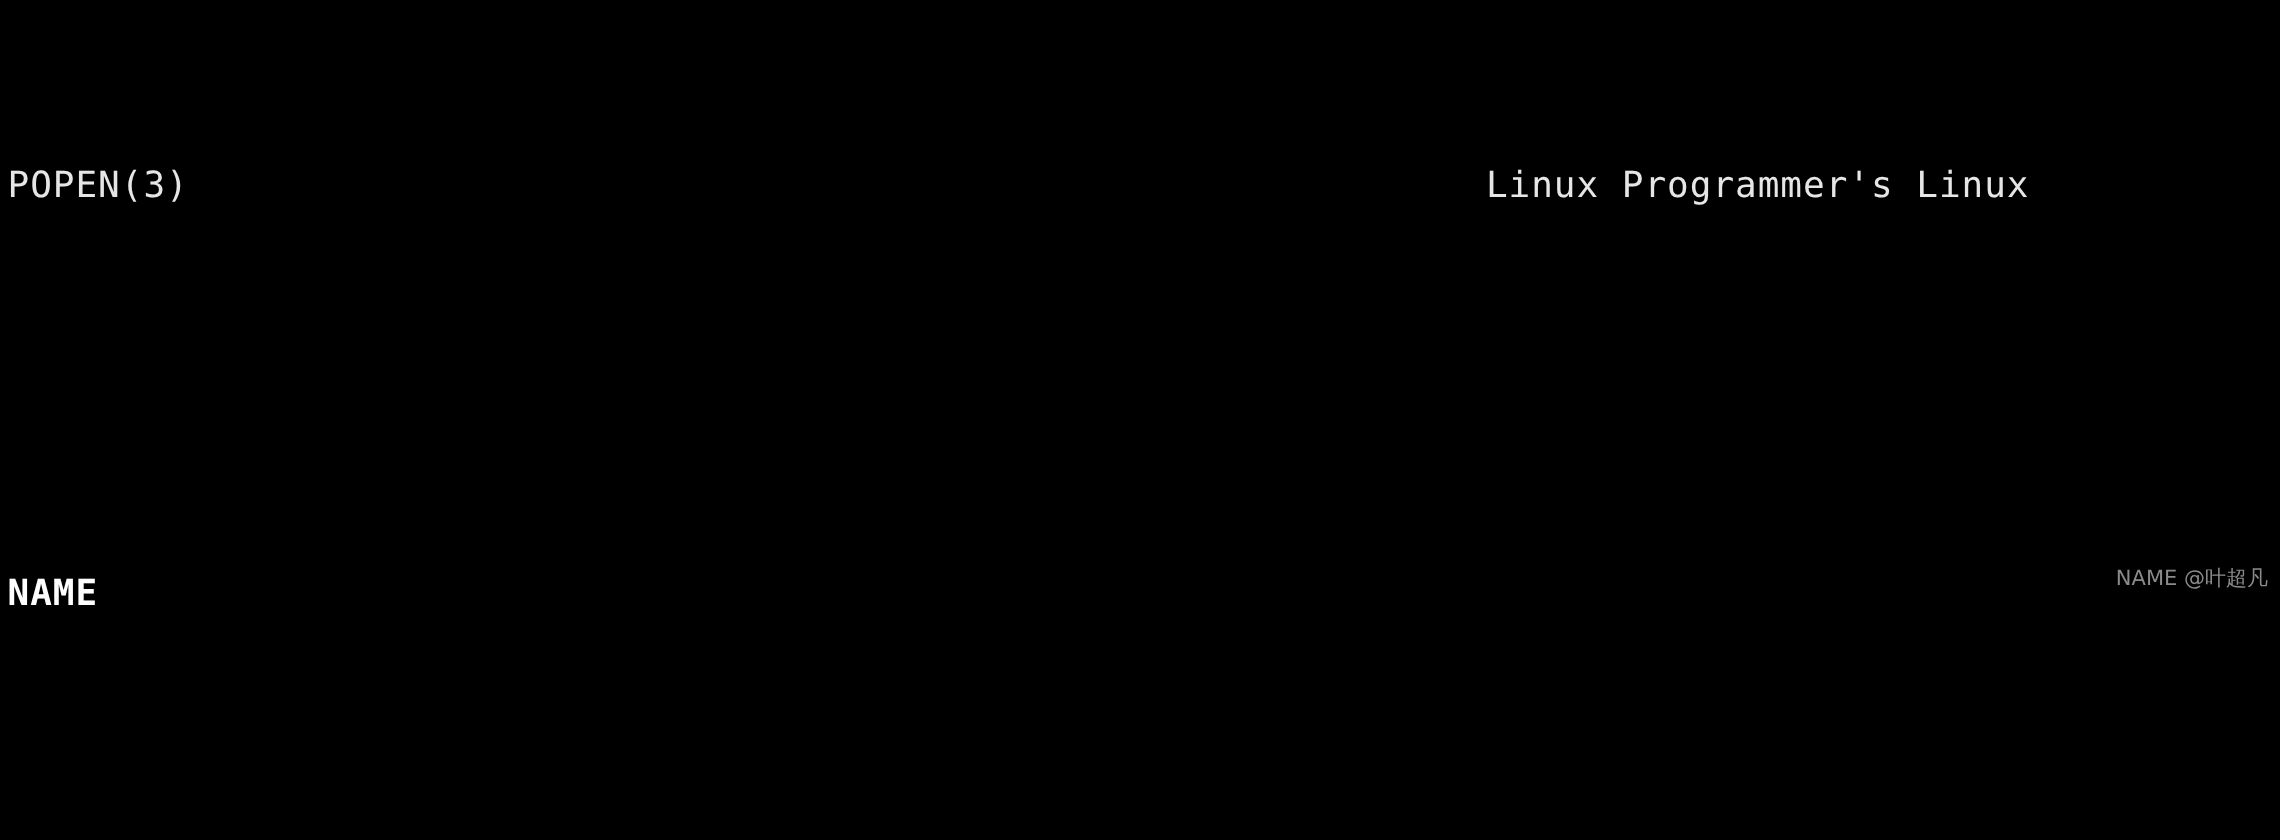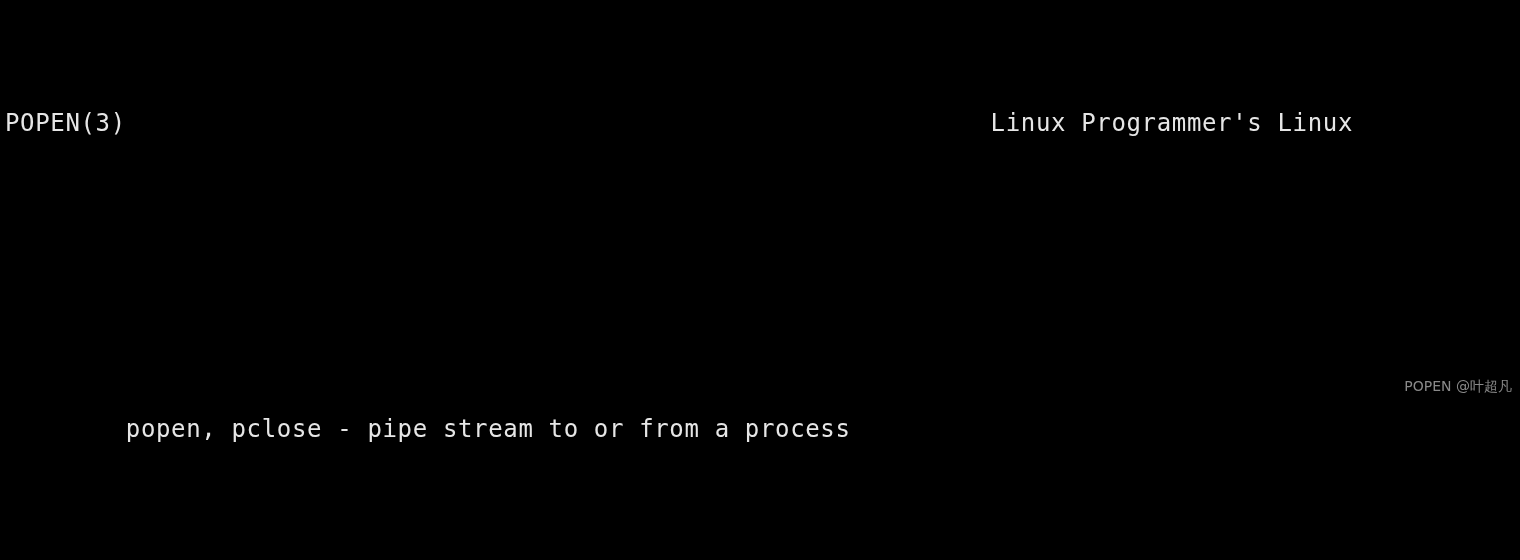--- a/index.html
+++ b/index.html
@@ -59,22 +59,22 @@
 <div id="terminal">
 
   <div class="line hdr">
     <span class="left">POPEN(3)</span>
     <span class="spacer"></span>
     <span class="right">Linux Programmer's Linux</span>
   </div>
 
   <div class="blank"></div>
 
+  <div class="line"><span class="b">NAME</span></div>
 
-  <div class="line">        <span>popen, pclose - pipe stream to or from a process</span></div>
 
   
 
   
 
   
 
   
 
   
@@ -86,15 +86,15 @@
   
 
   
 
   
 
   
 
   
 
-  <div id="watermark">POPEN @叶超凡</div>
+  <div id="watermark">NAME @叶超凡</div>
 
 </div>
 
 </body></html>

